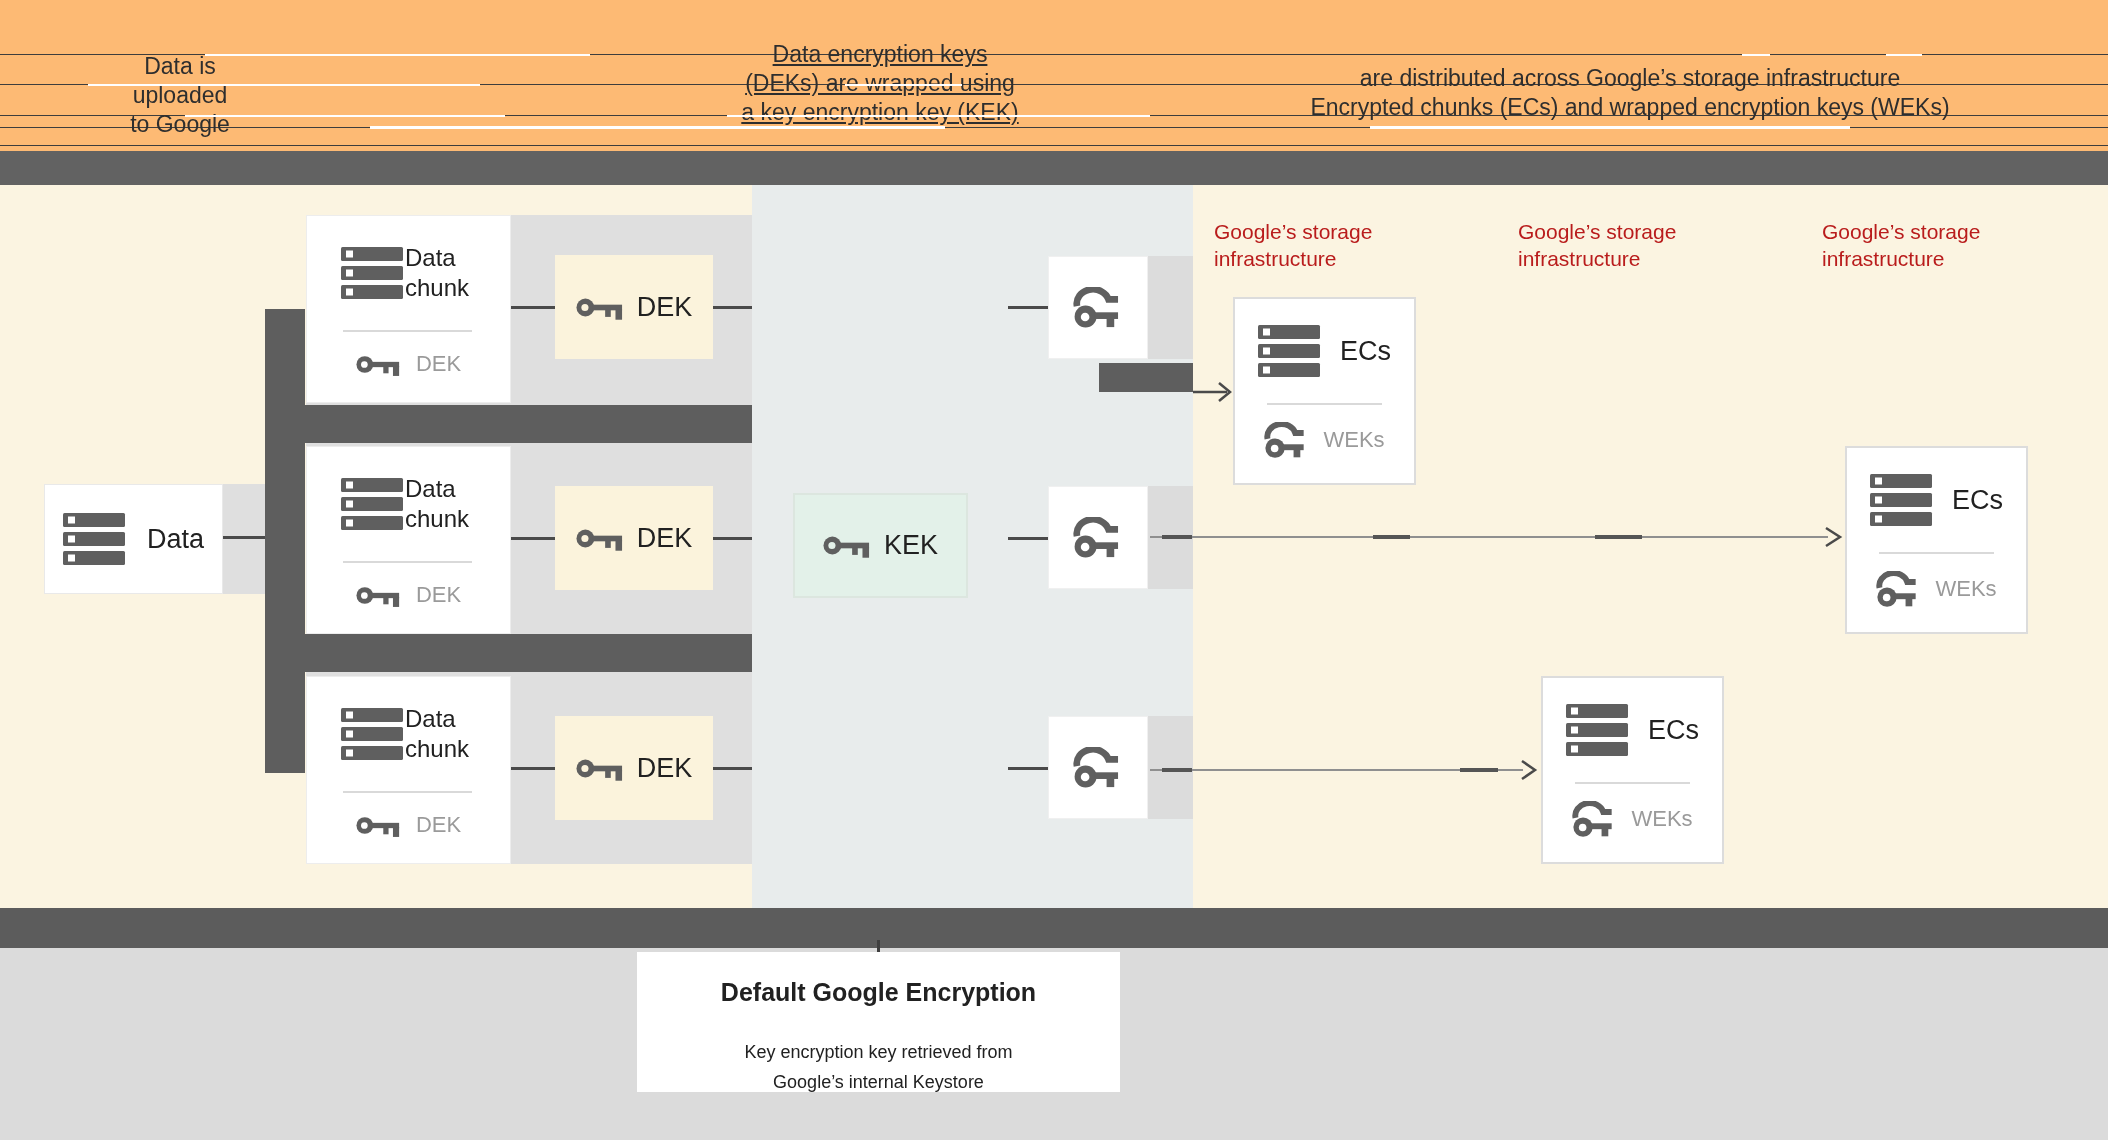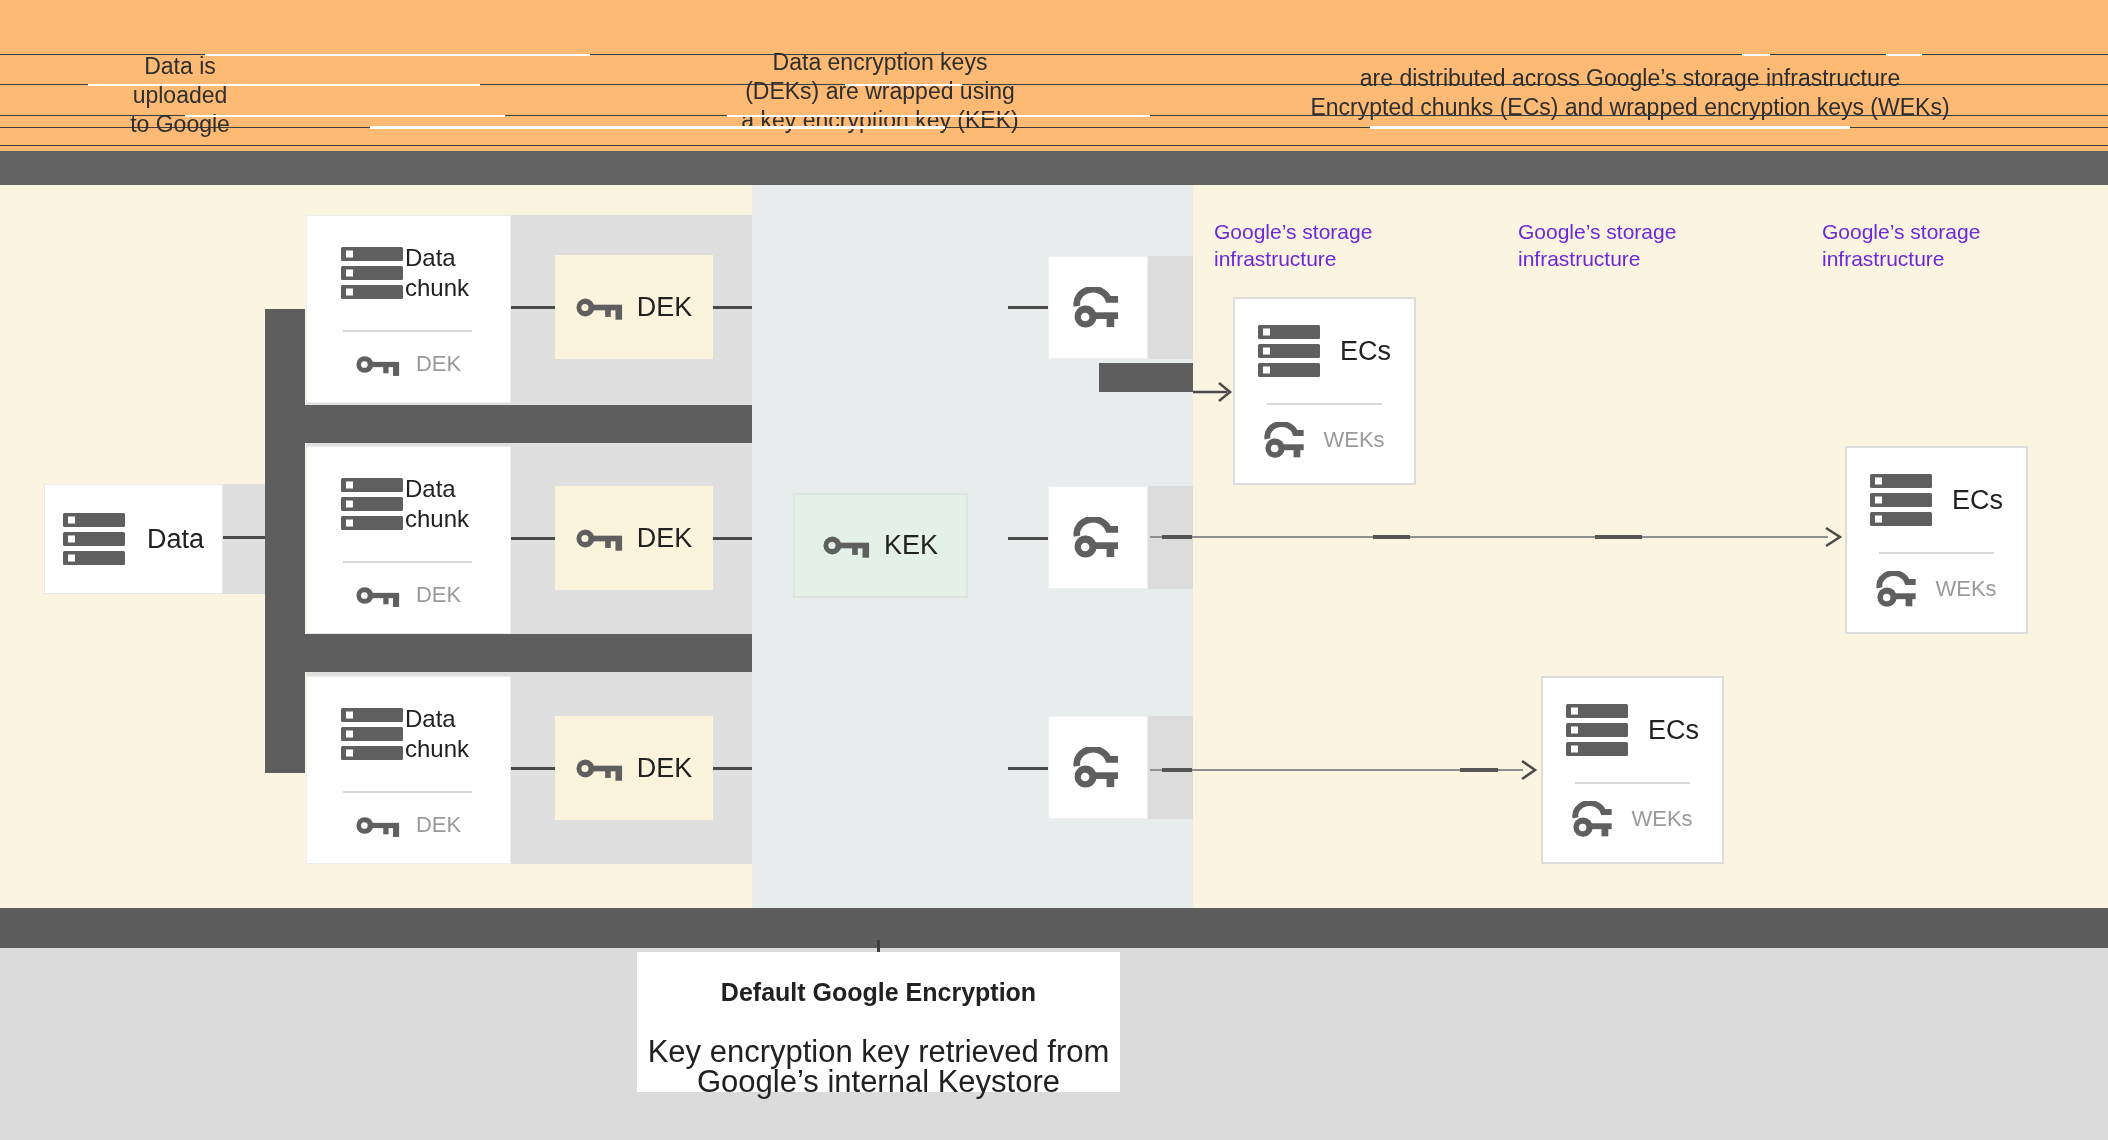--- a/index.html
+++ b/index.html
@@ -58,35 +58,35 @@
   .ec{width:183px;height:188px;border:2px solid #dcdcdc;display:flex;flex-direction:column;}
   .ec1{left:1233px;top:297px;} .ec2{left:1845px;top:446px;} .ec3{left:1541px;top:676px;}
   .ec-top{flex:1;display:flex;align-items:center;justify-content:center;gap:18px;}
   .ec-divider{height:2px;background:#d9d9d9;margin:0 32px;}
   .ec-bot{height:70px;display:flex;align-items:center;justify-content:center;gap:15px;padding-bottom:8px;}
 
   
   .big-label{font-size:27px;color:#212121;}
   .chunk-title{font-size:24px;line-height:30px;color:#212121;width:92px;}
   .muted{font-size:22px;color:#9a9a9a;}
-  .storage{position:absolute;width:212px;font-size:21px;line-height:27px;color:#6d28d9;z-index:4;}
+  .storage{position:absolute;width:212px;font-size:21px;line-height:27px;color:#b91c1c;z-index:4;}
   .st1{left:1214px;top:218px;} .st2{left:1518px;top:218px;} .st3{left:1822px;top:218px;}
 
   
   svg.ic{display:block;color:#5f5f5f;}
 
   
   .arrow{z-index:5;}
 
   
   .caption{left:637px;top:952px;width:483px;height:140px;background:#ffffff;z-index:6;
            display:flex;flex-direction:column;align-items:center;text-align:center;
            padding-top:26px;box-sizing:border-box;}
   .cap-title{font-size:25px;font-weight:bold;color:#212121;}
-  .cap-body{margin-top:30px;font-size:31px;line-height:30px;color:#212121;}
+  .cap-body{margin-top:30px;font-size:18px;line-height:30px;color:#212121;}
   .cap-b2{font-weight:normal;}
 </style>
 </head>
 <body>
 
 <svg width="0" height="0" style="position:absolute">
   <defs>
     <symbol id="i-stack" viewBox="0 0 64 52">
       <rect x="0" y="0" width="62" height="14" rx="1.5" fill="currentColor"></rect>
         <rect x="5" y="3.5" width="7" height="7" fill="#fff"></rect>
@@ -119,21 +119,21 @@
     <div class="hdr-line" style="top:84px"></div>
     <div class="hdr-line" style="top:115px"></div>
     <div class="hdr-line" style="top:127px"></div>
     <div class="hdr-line" style="top:145px"></div>
 
     <div class="hdr-step" style="left:80px;top:52px;width:200px;">
       <div>Data is</div>
       <div>uploaded</div>
       <div>to Google</div>
     </div>
-    <div class="hdr-step" style="left:720px;top:48px;width:320px;">
+    <div class="hdr-step" style="left:720px;top:40px;width:320px;text-decoration:underline;">
       <div>Data encryption keys</div>
       <div>(DEKs) are wrapped using</div>
       <div>a key encryption key (KEK)</div>
     </div>
     <div class="hdr-step" style="left:1300px;top:64px;width:660px;">
       <div>are distributed across Google’s storage infrastructure</div>
       <div>Encrypted chunks (ECs) and wrapped encryption keys (WEKs)</div>
     </div>
 
     <div class="streak" style="left:205px;top:54px;width:385px;"></div>

